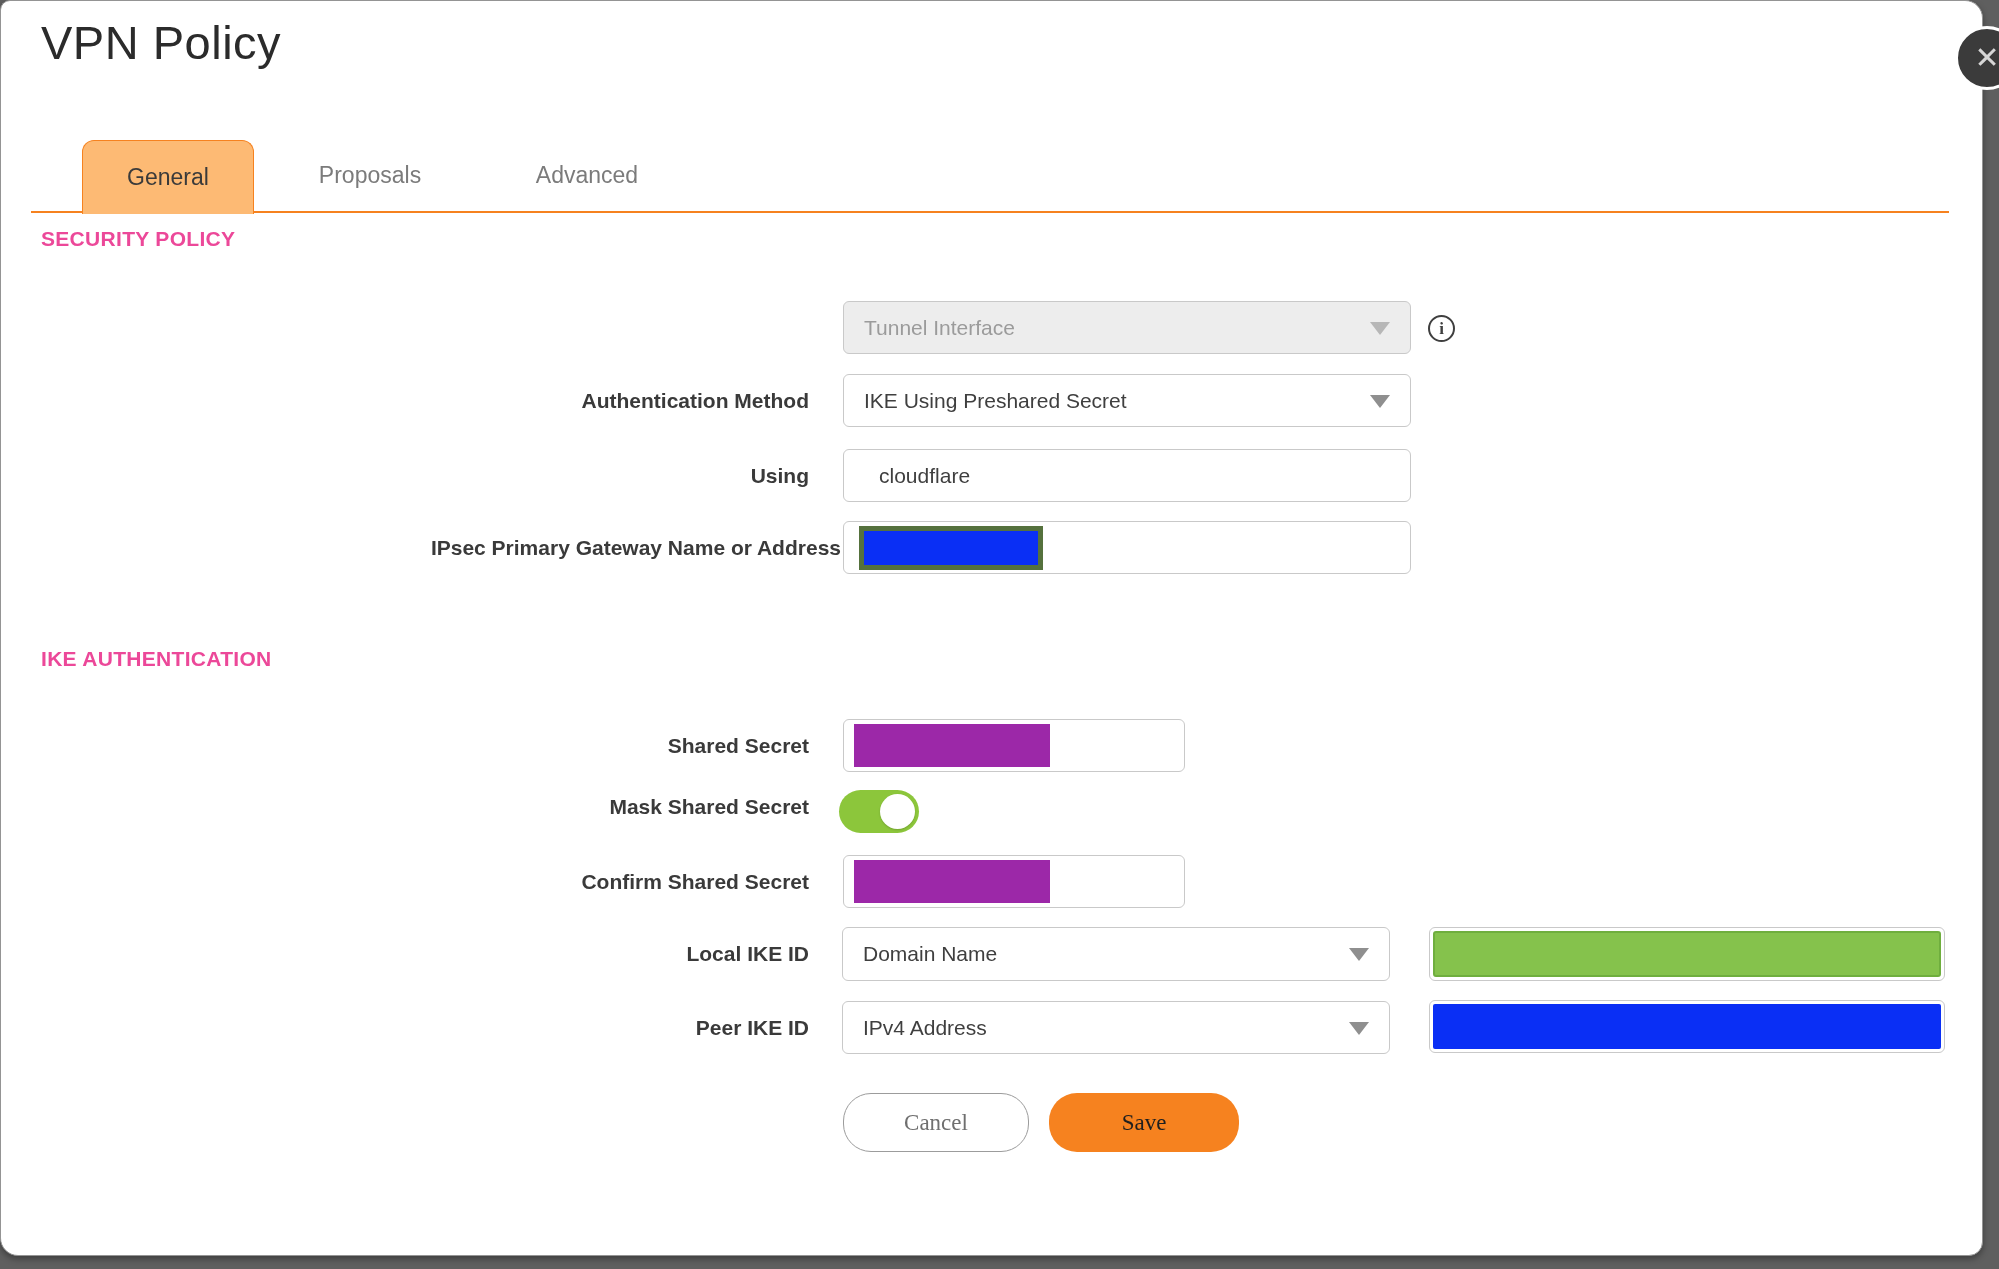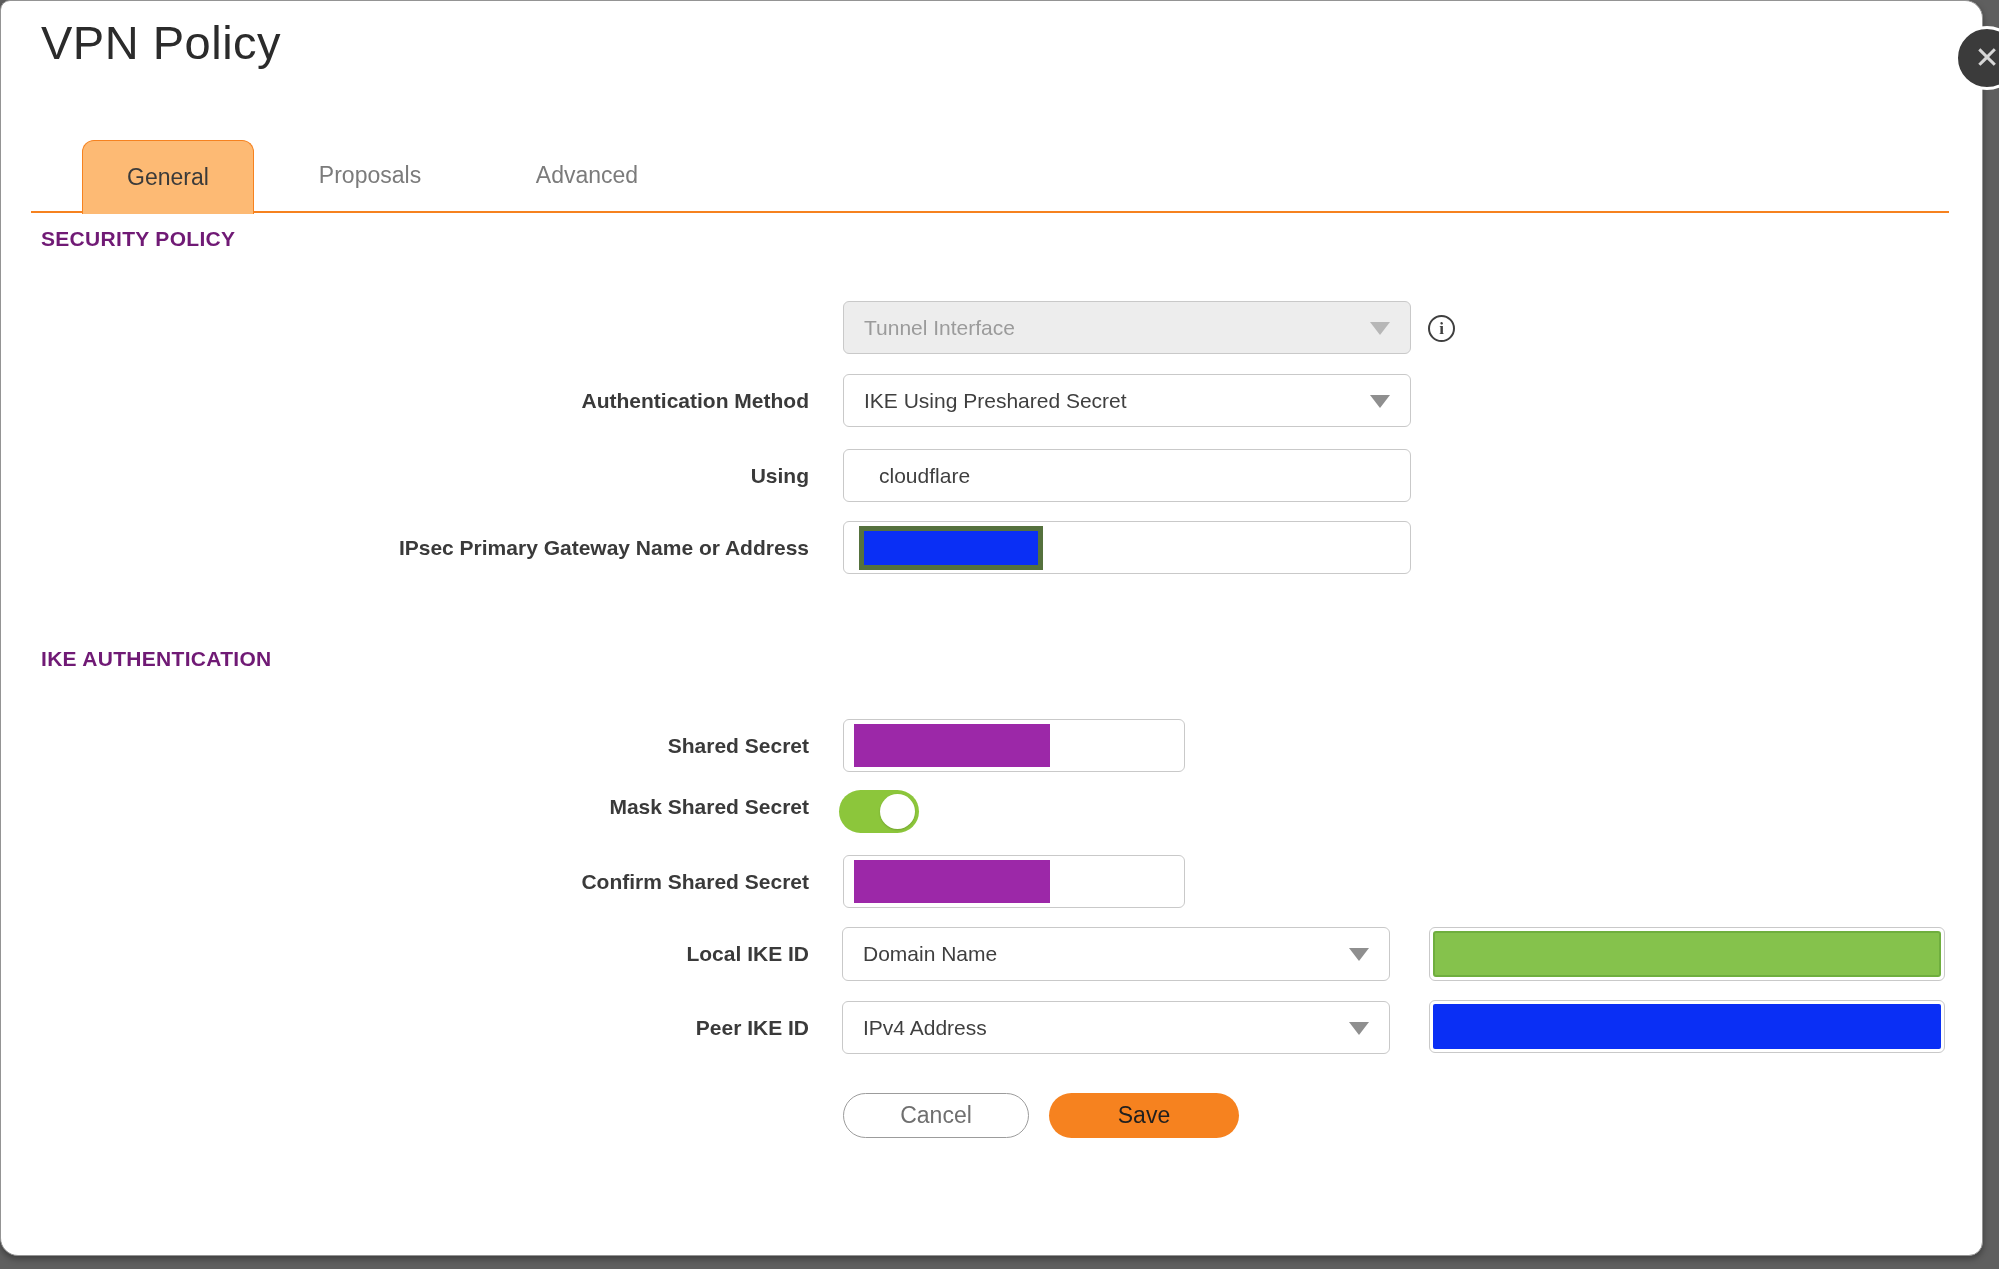--- a/index.html
+++ b/index.html
@@ -44,33 +44,33 @@
     left:81px; width:172px; height:74px;
     background:#fdba74; color:#3a3a3a;
     border:1.5px solid #f6821f; border-bottom:none;
     border-radius:12px 12px 0 0; box-sizing:border-box; z-index:3;
   }
   .tab.t-proposals { left:308px; width:122px; }
   .tab.t-advanced  { left:525px; width:122px; }
   
   .sec-h {
     position:absolute; left:40px;
-    font-size:21px; font-weight:700; color:#701a75; letter-spacing:0.3px;
+    font-size:21px; font-weight:700; color:#ec4899; letter-spacing:0.3px;
   }
   .h-security { top:226px; }
   .h-ike { top:646px; }
   
   .lbl {
     position:absolute; left:0; width:808px; text-align:right;
     font-size:21px; font-weight:700; color:#3a3a3a; line-height:53px;
   }
   .lbl-policy  { top:300px; }
   .lbl-auth    { top:373px; }
   .lbl-name    { top:448px; }
-  .lbl-gw      { top:520px; }
+  .lbl-gw      { top:520px;padding-left:32px; }
   .lbl-ss      { top:718px; }
   .lbl-mask    { top:784px; line-height:43px; }
   .lbl-css     { top:854px; }
   .lbl-lid     { top:926px; line-height:54px; }
   .lbl-pid     { top:1000px; }
   
   .box {
     position:absolute; box-sizing:border-box;
     background:#fff; border:1px solid #c9c9c9; border-radius:6px;
   }
@@ -132,22 +132,22 @@
     width:80px; height:43px; border-radius:22px;
     background:#8cc63b; cursor:pointer;
   }
   .toggle .knob {
     position:absolute; right:4px; top:4px;
     width:35px; height:35px; border-radius:50%; background:#ffffff;
     box-shadow:0 1px 2px rgba(0,0,0,0.18);
   }
   
   .btn {
-    position:absolute; top:1092px; height:45px; border-radius:28px;
-    font-family:Liberation Sans, sans-serif; font-size:23px;
+    position:absolute; top:1092px; height:59px; border-radius:28px;
+    font-family:Liberation Serif, serif; font-size:23px;
     display:flex; align-items:center; justify-content:center;
     cursor:pointer; box-sizing:border-box;
   }
   .btn-cancel {
     left:842px; width:186px;
     background:#ffffff; border:1.5px solid #9c9c9c; color:#6f6f6f;
   }
   .btn-save {
     left:1048px; width:190px;
     background:#f6821f; border:none; color:#1f1f1f; font-weight:500;

